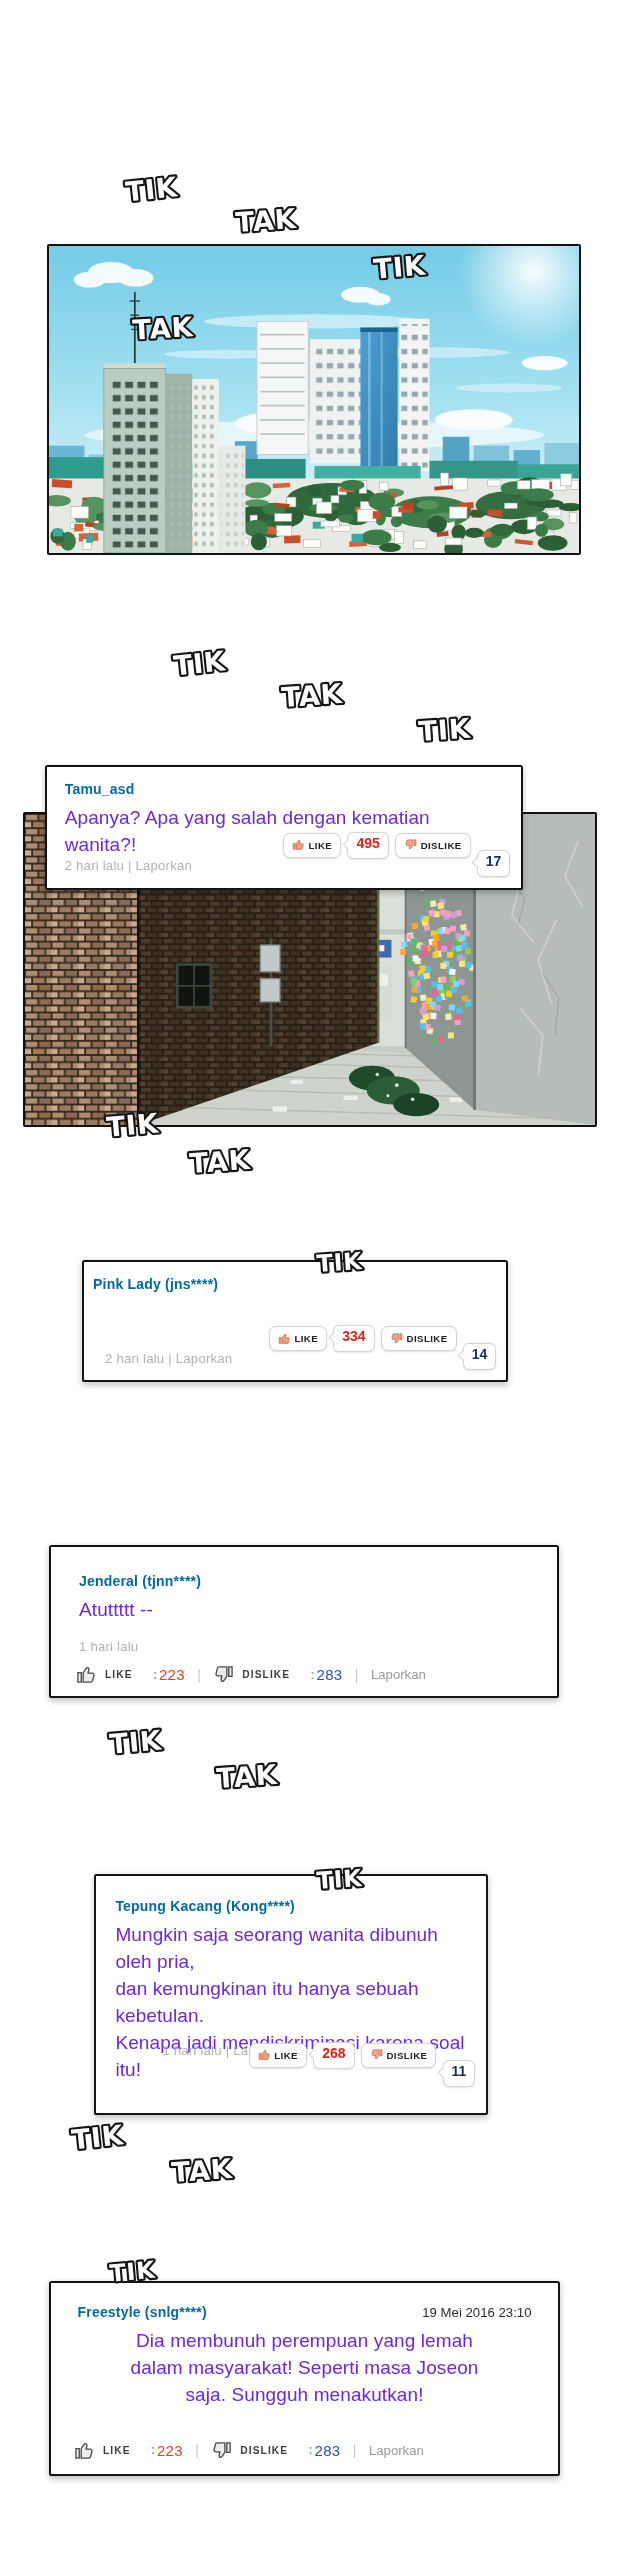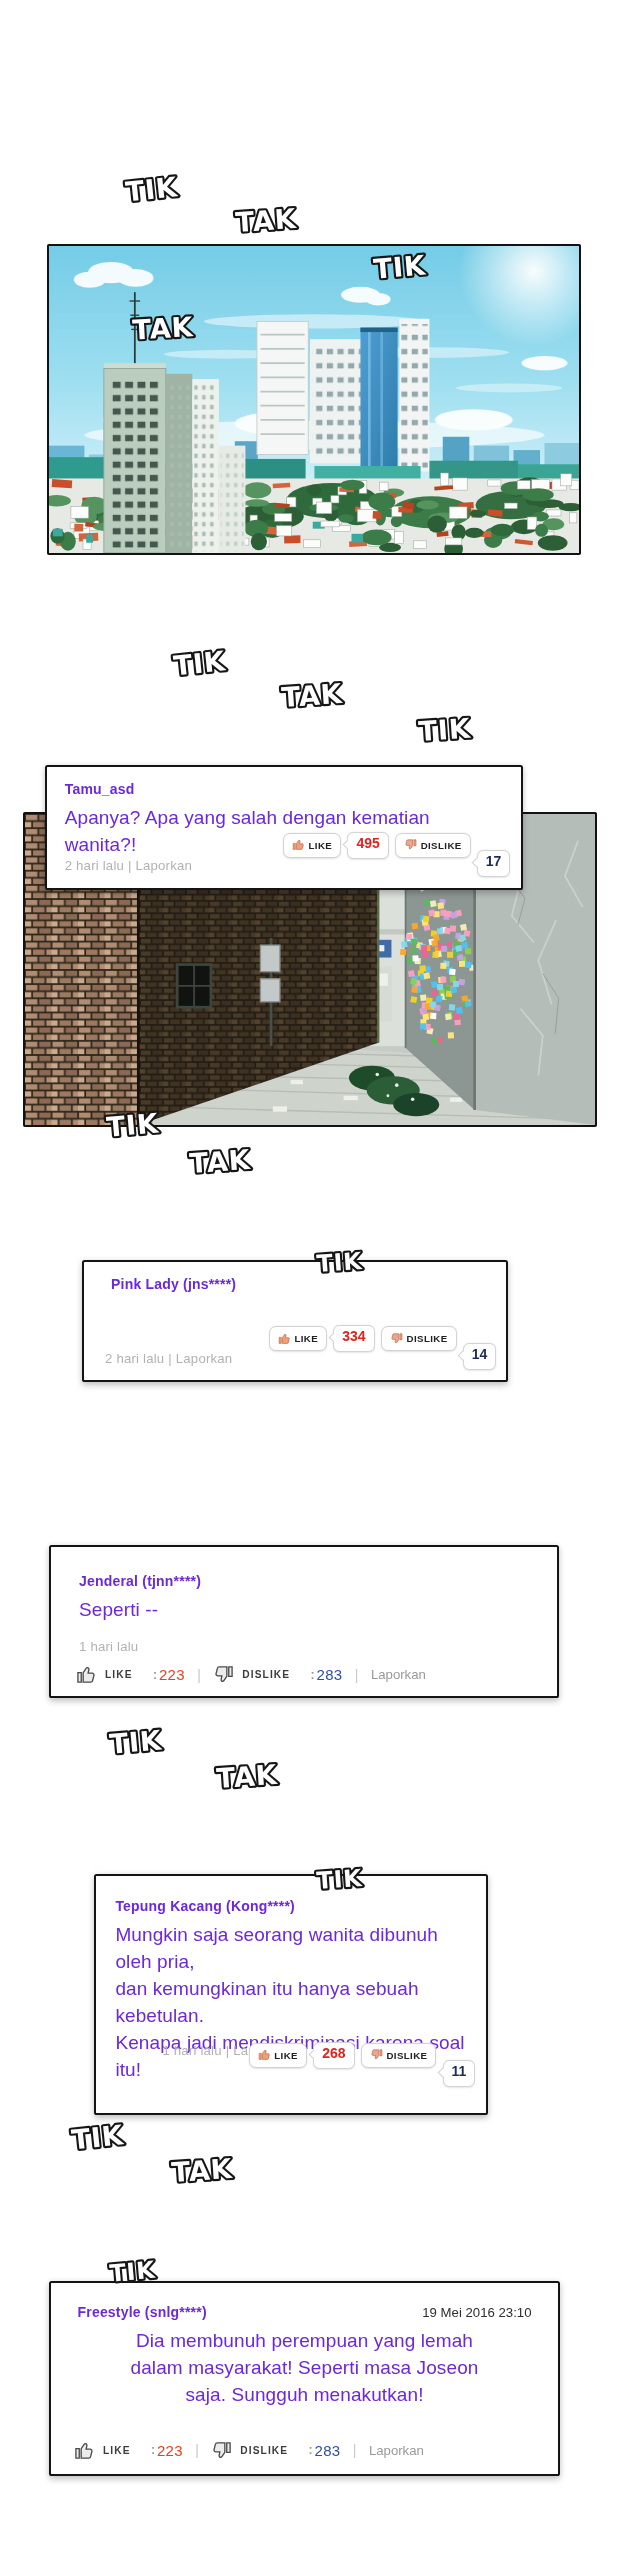--- a/index.html
+++ b/index.html
@@ -15,25 +15,25 @@
   .sfx{position:absolute;width:106px;height:49px;z-index:6;pointer-events:none;overflow:visible;}
   .sfx text{font-family:"DejaVu Sans","Liberation Sans",sans-serif;font-weight:bold;
             fill:#ffffff;stroke:#161616;stroke-width:5px;stroke-linejoin:round;
             paint-order:stroke;letter-spacing:1px;}
   .sfx.big text{font-size:31px;}
   .sfx.small text{font-size:27px;}
   
   .card{position:absolute;background:#ffffff;border:2.6px solid #141414;border-radius:2.6px;
         box-shadow:0 2.6px 6.2px rgba(0,0,0,.25);z-index:3;box-sizing:border-box;}
   #card1{left:45px;top:765px;width:478px;height:125px;padding:14px 17.7px;}
-  #card2{left:82px;top:1260px;width:426px;height:122px;padding:14px 27px;}
+  #card2{left:82px;top:1260px;width:426px;height:122px;padding:14px 9px;}
   #card3{left:49px;top:1545px;width:510px;height:153px;padding:26px 28px;}
   #card4{left:94px;top:1874px;width:394px;height:241px;padding:22px 19.4px;}
   #card5{left:49px;top:2281px;width:511px;height:195px;padding:21px 26.5px;text-align:center;}
-  .author{font-weight:bold;font-size:14px;color:#6d28d9;letter-spacing:0.2px;}
+  .author{font-weight:bold;font-size:14px;color:#0369a1;letter-spacing:0.2px;}
   .hdr5{display:flex;justify-content:space-between;align-items:baseline;}
   .tstamp{font-size:13.2px;color:#2e2e2e;}
   .body{margin-top:8px;font-size:19px;color:#6d28d9;line-height:1.42;letter-spacing:0.1px;}
   .meta{position:absolute;color:#b2b2b2;font-size:13.2px;letter-spacing:0.2px;}
   .meta a{color:#b2b2b2;text-decoration:none;}
   #card1 .meta{left:17.7px;bottom:15px;}
   #card2 .meta{left:21px;bottom:14px;}
   #card3 .meta{left:28px;bottom:42px;}
   #card4 .meta{left:19.4px;bottom:55px;margin-left:47px;}
   
@@ -656,21 +656,21 @@
         </svg>
         <span>DISLIKE</span>
       </button>
       <div class="acount dislike">14</div>
     </div>
   </div>
 
   <div class="card" id="card3">
     <div class="author">Jenderal (tjnn****)</div>
     <div class="body">
-      <div>Seperti --</div>
+      <div>Atuttttt --</div>
     </div>
     <div class="meta">
       <span>1 hari lalu</span>
     </div>
     <div class="bfoot">
       <svg class="bthumb" viewBox="0 0 20 22">
         <path d="M1 9h3.5v10H1z M6.5 19h7.9c1 0 1.8-.6 2-1.6l1.4-5.5c.3-1.2-.6-2.3-1.9-2.3h-4.2l.8-3.8c.2-1-.6-2-1.6-2-.5 0-1 .3-1.3.8L6.5 9z" fill="#ececec" stroke="#4a4a4a" stroke-width="1.4"></path>
       </svg>
       <span class="blabel">LIKE</span>
       <span class="bgroup">

